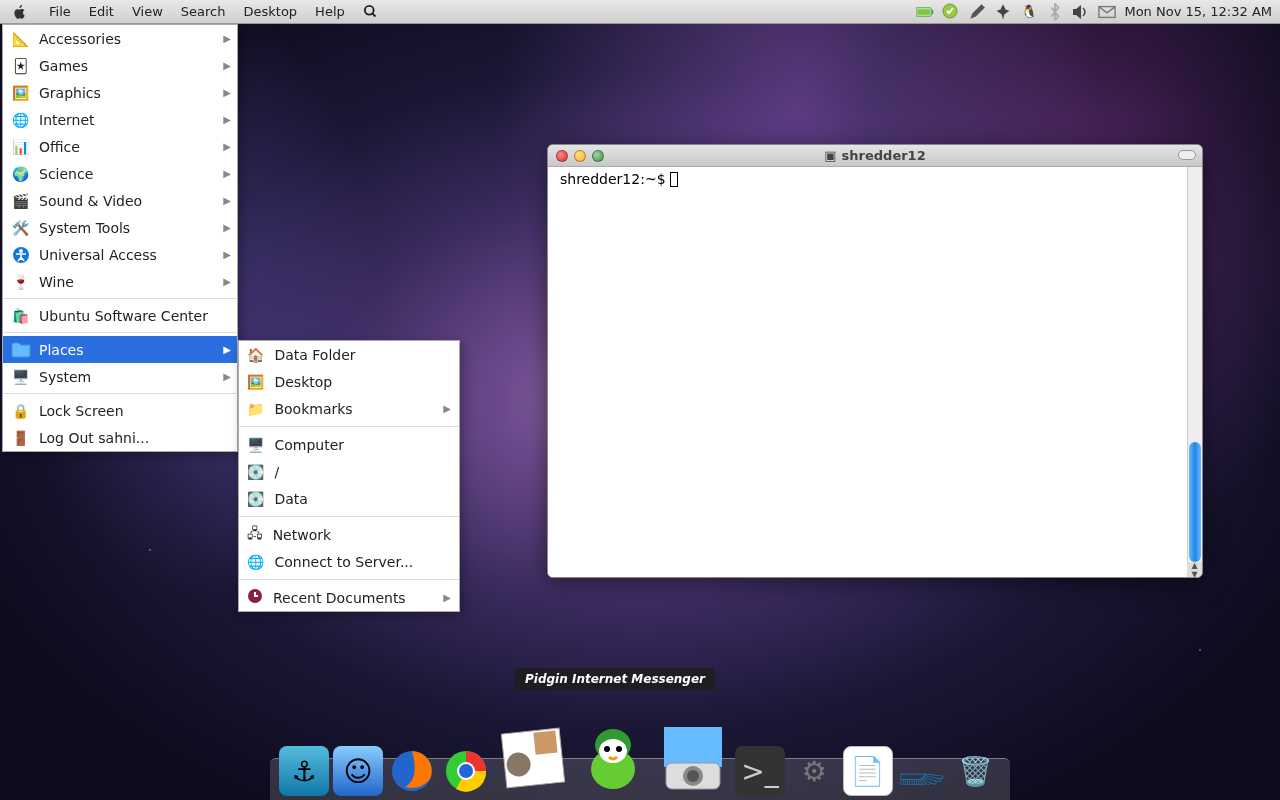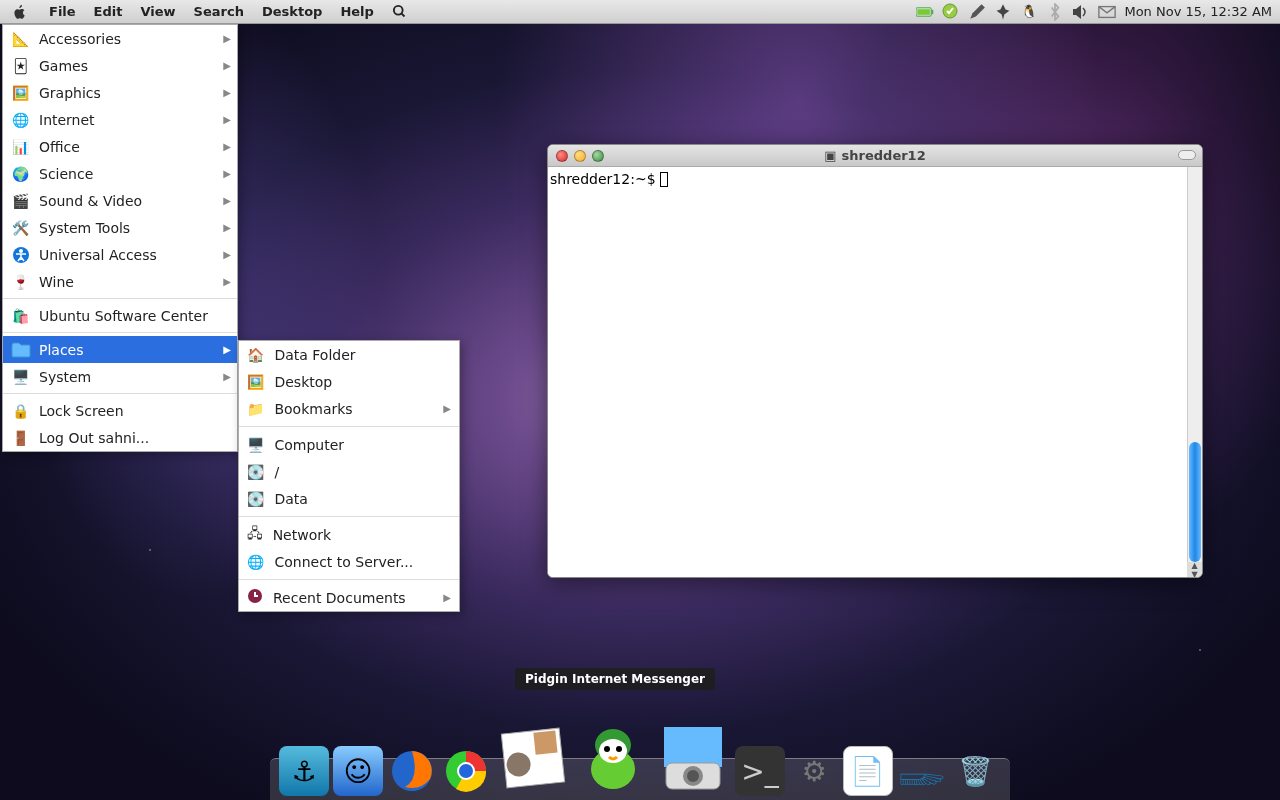--- a/index.html
+++ b/index.html
@@ -2,21 +2,21 @@
 <html><head>
 <meta charset="utf-8">
 <style>
 *{box-sizing:border-box;margin:0;padding:0;font-family:"DejaVu Sans","Lucida Grande",sans-serif;}
 body{width:1280px;height:800px;overflow:hidden;position:relative;background:radial-gradient(ellipse 900px 600px at 640px 400px,#9b7bb5 0%,#6c4a8c 15%,#3a2a5e 35%,#1a1735 55%,#0d0b1d 80%);}
 .stars{position:absolute;inset:0;background-image:radial-gradient(1px 1px at 100px 150px,#fff,transparent),radial-gradient(1px 1px at 300px 400px,#fff,transparent),radial-gradient(1px 1px at 700px 200px,#fff,transparent),radial-gradient(1px 1px at 900px 500px,#fff,transparent),radial-gradient(1px 1px at 1100px 300px,#fff,transparent),radial-gradient(1px 1px at 400px 600px,#fff,transparent),radial-gradient(1px 1px at 1200px 650px,#fff,transparent),radial-gradient(1px 1px at 150px 550px,#fff,transparent);}
 .aurora{position:absolute;inset:0;background:radial-gradient(ellipse 500px 700px at 800px 100px,rgba(200,120,255,.35),transparent 60%),radial-gradient(ellipse 400px 600px at 1100px 200px,rgba(255,100,255,.25),transparent 60%),radial-gradient(ellipse 300px 500px at 200px 300px,rgba(150,120,255,.25),transparent 60%);}
 
 .menubar{position:absolute;top:0;left:0;right:0;height:24px;background:linear-gradient(#e8e8e8,#cfcfcf);border-bottom:1px solid #999;display:flex;align-items:center;font-size:13px;color:#222;z-index:50;}
 .apple{width:40px;display:flex;justify-content:center;font-size:15px;color:#333;}
-.menubar .mitem{padding:8px 9px;height:24px;display:flex;align-items:center;cursor:default;font-weight:bold;}
+.menubar .mitem{padding:8px 9px;height:24px;display:flex;align-items:center;cursor:default;}
 .menubar .spacer{flex:1;}
 .tray{display:flex;align-items:center;gap:8px;padding-right:8px;font-size:13px;}
 .tray svg,.tray span.ico{width:18px;height:18px;display:flex;align-items:center;justify-content:center;}
 
 .menu{position:absolute;top:24px;left:2px;width:236px;background:#fff;border:1px solid #aaa;box-shadow:3px 3px 10px rgba(0,0,0,.3);z-index:40;font-size:14px;color:#222;}
 .menu .row{display:flex;align-items:center;height:27px;padding:0 6px 0 8px;cursor:default;gap:8px;}
 .menu .row.selected{background:#2a6ee0;color:#fff;text-align:center;}
 .menu .ico{width:20px;height:20px;display:flex;align-items:center;justify-content:center;flex-shrink:0;}
 .menu .arrow{margin-left:auto;font-size:10px;color:#888;}
 .menu .row.selected .arrow{color:#fff;}
@@ -29,26 +29,26 @@
 
 .termwin{position:absolute;left:547px;top:144px;width:656px;height:434px;border:1px solid #888;border-radius:6px;background:#fff;box-shadow:0 5px 25px rgba(0,0,0,.5);z-index:30;overflow:hidden;}
 .titlebar{height:22px;background:linear-gradient(#e4e4e4,#c8c8c8);border-bottom:1px solid #aaa;display:flex;align-items:center;position:relative;}
 .lights{display:flex;gap:6px;padding-left:8px;}
 .light{width:12px;height:12px;border-radius:50%;border:1px solid rgba(0,0,0,.3);}
 .light.r{background:radial-gradient(circle at 35% 35%,#ff8a80,#d32f2f);}
 .light.y{background:radial-gradient(circle at 35% 35%,#ffe082,#f9a825);}
 .light.g{background:radial-gradient(circle at 35% 35%,#a5d6a7,#388e3c);}
 .titlebar .title{position:absolute;left:0;right:0;text-align:center;font-size:13px;font-weight:bold;color:#444;display:flex;justify-content:center;align-items:center;gap:5px;}
 .grip{position:absolute;right:6px;top:5px;width:18px;height:10px;border:1px solid #999;border-radius:5px;background:#eee;}
-.termbody{position:absolute;top:22px;left:0;right:15px;bottom:0;background:#fff;padding:4px 2px;font-family:"DejaVu Sans Mono",monospace;font-size:14px;color:#000;white-space:pre;}
+.termbody{position:absolute;top:22px;left:0;right:15px;bottom:0;background:#fff;padding:4px 12px;font-family:"DejaVu Sans Mono",monospace;font-size:14px;color:#000;white-space:pre;}
 .cursor{display:inline-block;width:8px;height:15px;border:1px solid #000;vertical-align:text-bottom;}
 .vscroll{position:absolute;right:0;top:22px;bottom:15px;width:15px;background:#eee;border-left:1px solid #ccc;}
 .vscroll .thumb{position:absolute;left:1px;right:1px;bottom:0;height:120px;background:linear-gradient(90deg,#6ab7ff,#1e88e5,#6ab7ff);border-radius:7px;}
 
-.tooltip{position:absolute;left:515px;top:668px;background:rgba(30,30,30,.9);color:#fff;font-size:12px;font-weight:bold;padding:4px 10px;border-radius:3px;z-index:60;}
+.tooltip{position:absolute;left:515px;top:668px;background:rgba(30,30,30,.9);color:#fff;font-size:12px;font-weight:bold;padding:4px 10px;border-radius:3px;z-index:60;font-style:italic;}
 .dock{position:absolute;bottom:0;left:50%;transform:translateX(-50%);height:80px;width:740px;z-index:20;}
 .dockbg{position:absolute;bottom:0;left:0;right:0;height:42px;background:linear-gradient( rgba(255,255,255,.15),rgba(120,120,120,.35));border-top:1px solid rgba(255,255,255,.35);border-radius:6px 6px 0 0;}
 .dockitems{position:absolute;bottom:4px;left:0;right:0;display:flex;justify-content:center;align-items:flex-end;gap:4px;}
 .dockitems .di{width:50px;height:50px;border-radius:8px;display:flex;align-items:center;justify-content:center;font-size:28px;}
 .dockitems .di.big{width:76px;height:76px;}
 </style>
 </head>
 <body>
 
 <div class="stars"></div>

